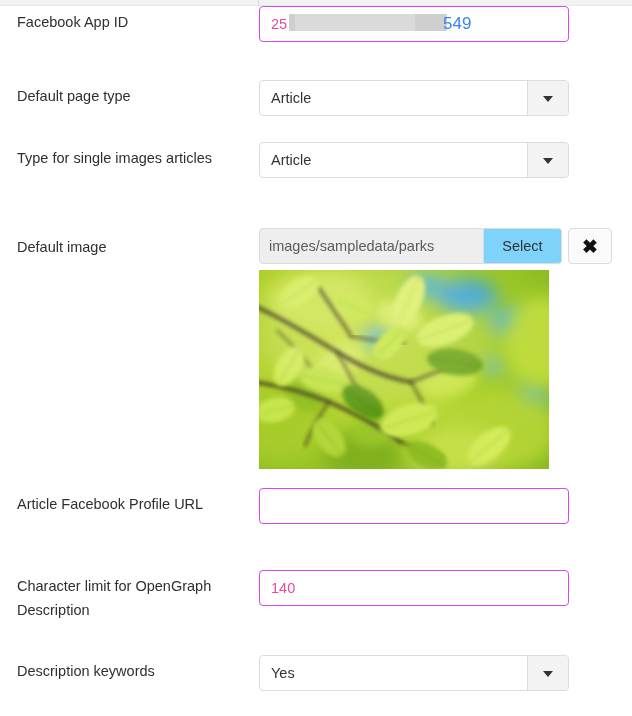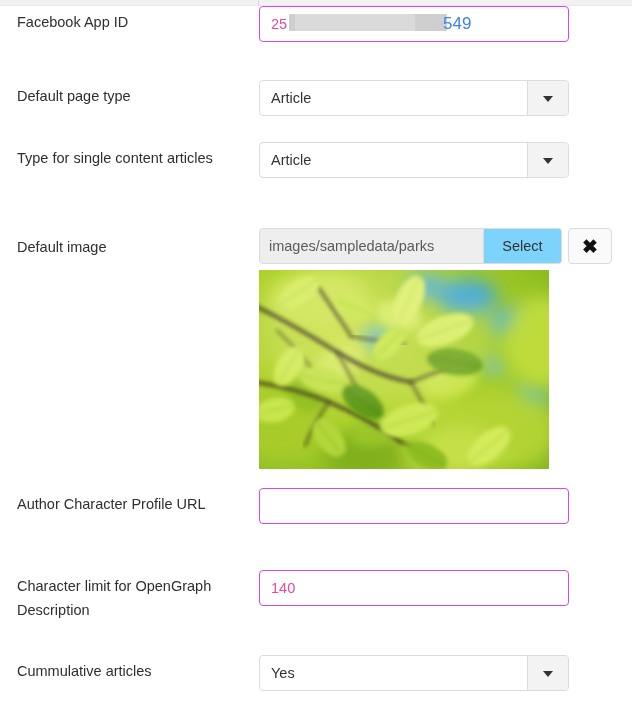--- a/index.html
+++ b/index.html
@@ -262,21 +262,21 @@
         <div class="select-wrap">
           <span class="select-value">Article</span>
           <span class="select-arrow-btn">
             <span class="caret"></span>
           </span>
         </div>
       </div>
     </div>
 
     <div class="field-row" style="height:87px;">
-      <div class="field-label" style="top:16px;">Type for single content articles</div>
+      <div class="field-label" style="top:16px;">Type for single images articles</div>
       <div class="field-control" style="top:12px;">
         <div class="select-wrap">
           <span class="select-value">Article</span>
           <span class="select-arrow-btn">
             <span class="caret"></span>
           </span>
         </div>
       </div>
     </div>
 
@@ -411,35 +411,35 @@
               <path d="M-22,0 L22,0" stroke="#6c9c16" stroke-width="1"></path>
             </g>
           </g>
 
           <ellipse cx="120" cy="60" rx="120" ry="70" fill="#ffffff" opacity="0.10" filter="url(#blurBig)"></ellipse>
         </svg>
       </div>
     </div>
 
     <div class="field-row" style="height:85px;">
-      <div class="field-label" style="top:20px;">Author Character Profile URL</div>
+      <div class="field-label" style="top:20px;">Article Facebook Profile URL</div>
       <div class="field-control" style="top:16px;">
         <input class="text-input" type="text" value="" style="">
       </div>
     </div>
 
     <div class="field-row" style="height:86px;">
       <div class="field-label" style="top:17px;">Character limit for OpenGraph Description</div>
       <div class="field-control" style="top:13px;">
         <input class="text-input" type="text" value="140" style="">
       </div>
     </div>
 
     <div class="field-row" style="height:62px;">
-      <div class="field-label" style="top:16px;">Cummulative articles</div>
+      <div class="field-label" style="top:16px;">Description keywords</div>
       <div class="field-control" style="top:12px;">
         <div class="select-wrap">
           <span class="select-value">Yes</span>
           <span class="select-arrow-btn">
             <span class="caret"></span>
           </span>
         </div>
       </div>
     </div>
 

